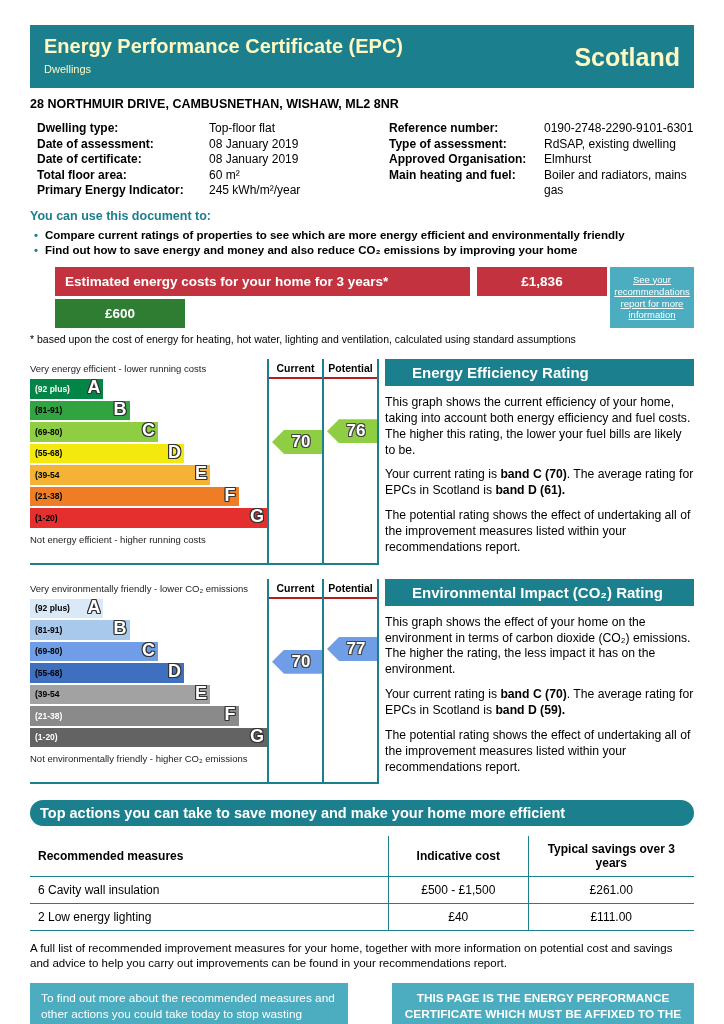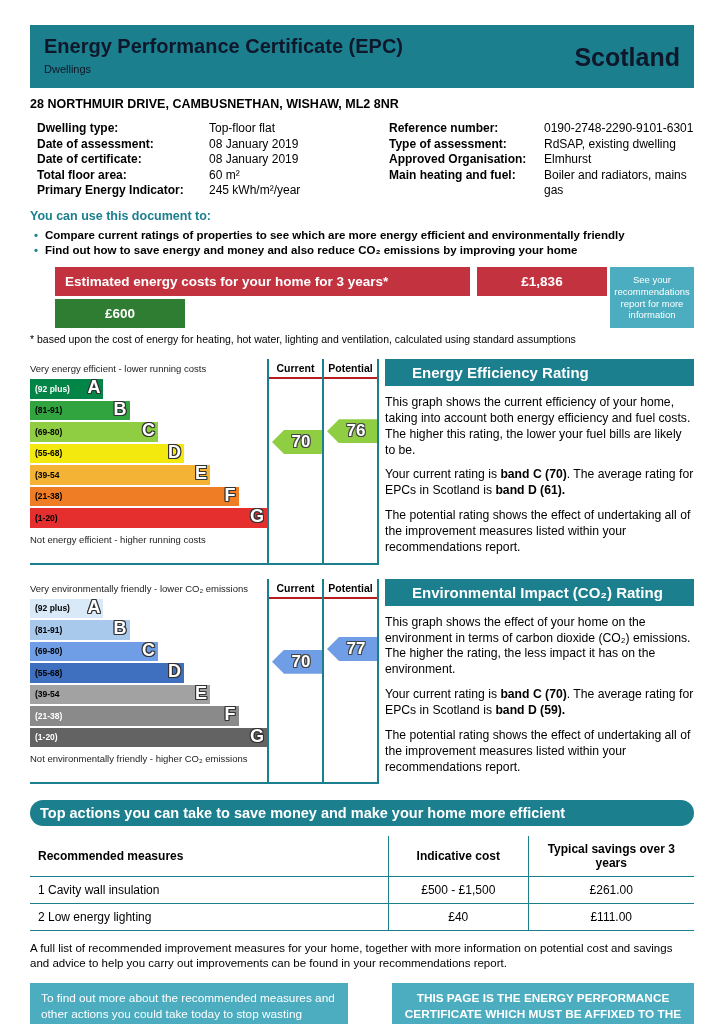--- a/index.html
+++ b/index.html
@@ -1,20 +1,20 @@
 <!DOCTYPE html>
 <html><head>
 <meta charset="utf-8">
 <style>
   * { box-sizing: border-box; }
   body { margin: 0; background: #ffffff; font-family: "Liberation Sans", sans-serif; color: #000; }
   .page { width: 724px; height: 1024px; padding: 25px 30px 0 30px; position: relative; background: #fff; }
 
   
-  .header { background: #1b7f8e; color: #0f172a; display: flex; justify-content: space-between; padding: 10px 14px 8px 14px; height: 63px; }
+  .header { background: #1b7f8e; color: #fef9c3; display: flex; justify-content: space-between; padding: 10px 14px 8px 14px; height: 63px; }
   .header-title { font-size: 20px; font-weight: bold; }
   .header-sub { font-size: 11px; margin-top: 5px; }
   .header-region { font-size: 25px; font-weight: bold; align-self: center; }
 
   .address { font-weight: bold; font-size: 12.5px; margin-top: 9px; }
 
   
   .details { display: flex; margin-top: 10px; font-size: 12px; line-height: 1.3; }
   .details-col { display: flex; flex-direction: column; margin-left: 7px; }
   .details-col.left { width: 345px; }
@@ -31,21 +31,21 @@
   .usage-list li::before { content: "•"; color: #1b7f8e; margin-right: 7px; }
 
   
   .costs { display: flex; margin-top: 8px; gap: 3px; }
   .costs-left { flex: 1; display: flex; flex-direction: column; gap: 3px; }
   .cost-row { display: flex; gap: 7px; height: 29px; padding-left: 25px; }
   .cost-label { flex: 1; color: #fff; font-weight: bold; font-size: 13.5px; display: flex; align-items: center; padding-left: 10px; }
   .cost-value { width: 130px; color: #fff; font-weight: bold; font-size: 13.5px; display: flex; align-items: center; justify-content: center; }
   .bg-red { background: #c2323f; }
   .bg-green { background: #2f7d33; }
-  .info-box { width: 84px; background: #4badbf; color: #fff; font-size: 9.5px; line-height: 1.25; text-align: center; display: flex; align-items: center; justify-content: center; padding: 2px 3px; }
+  .info-box { width: 84px; background: #4badbf; color: #fff; font-size: 9.5px; line-height: 1.25; text-align: center; display: flex; align-items: center; justify-content: center; padding: 2px 3px; text-decoration: underline; }
   .footnote { font-size: 10.5px; margin-top: 5px; }
 
   
   .rating-row { display: flex; margin-top: 14px; gap: 6px; }
   .chart { width: 349px; flex: none; display: flex; border-bottom: 2px solid #1b7f8e; border-right: 2px solid #1b7f8e; }
   .bands-area { flex: 1; display: flex; flex-direction: column; }
   .chart-caption { font-size: 9.5px; height: 20px; padding-top: 4px; color: #222; }
   .chart-caption.bottom { height: 18px; padding-top: 4px; }
   .bands { display: flex; flex-direction: column; }
   .band-bar { height: 19.5px; margin-bottom: 2px; position: relative; display: flex; align-items: center; padding-left: 5px; }
@@ -277,21 +277,21 @@
   <table class="actions-table">
       <thead>
         <tr>
           <th>Recommended measures</th>
           <th class="c col-cost">Indicative cost</th>
           <th class="c col-save">Typical savings over 3 years</th>
         </tr>
       </thead>
       <tbody>
         <tr>
-          <td>1 Cavity wall insulation</td>
+          <td>6 Cavity wall insulation</td>
           <td class="c">£500 - £1,500</td>
           <td class="c">£261.00</td>
         </tr>
         <tr>
           <td>2 Low energy lighting</td>
           <td class="c">£40</td>
           <td class="c">£111.00</td>
         </tr>
       </tbody>
     </table>

